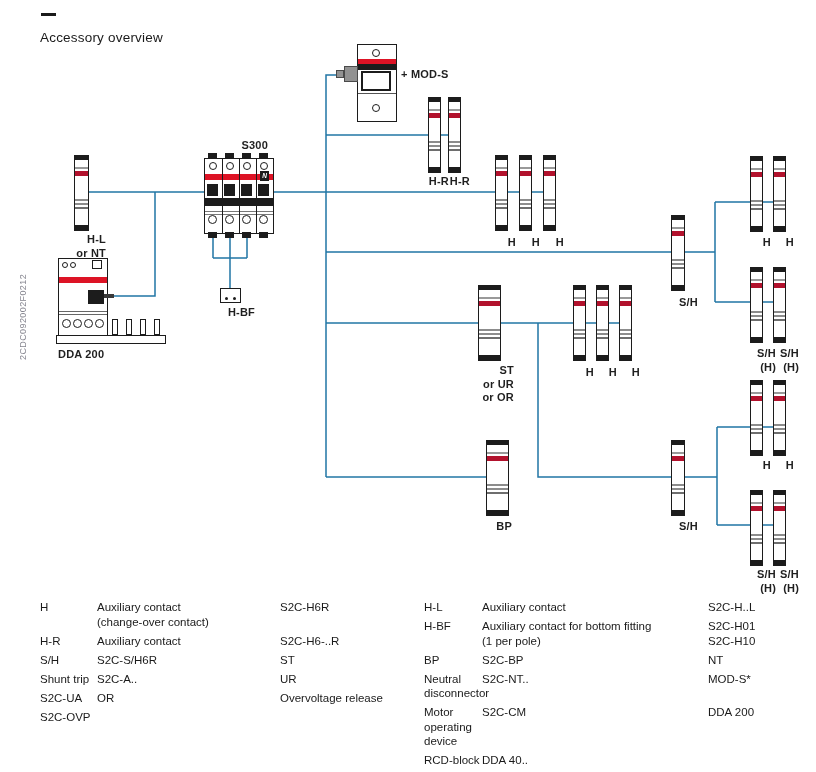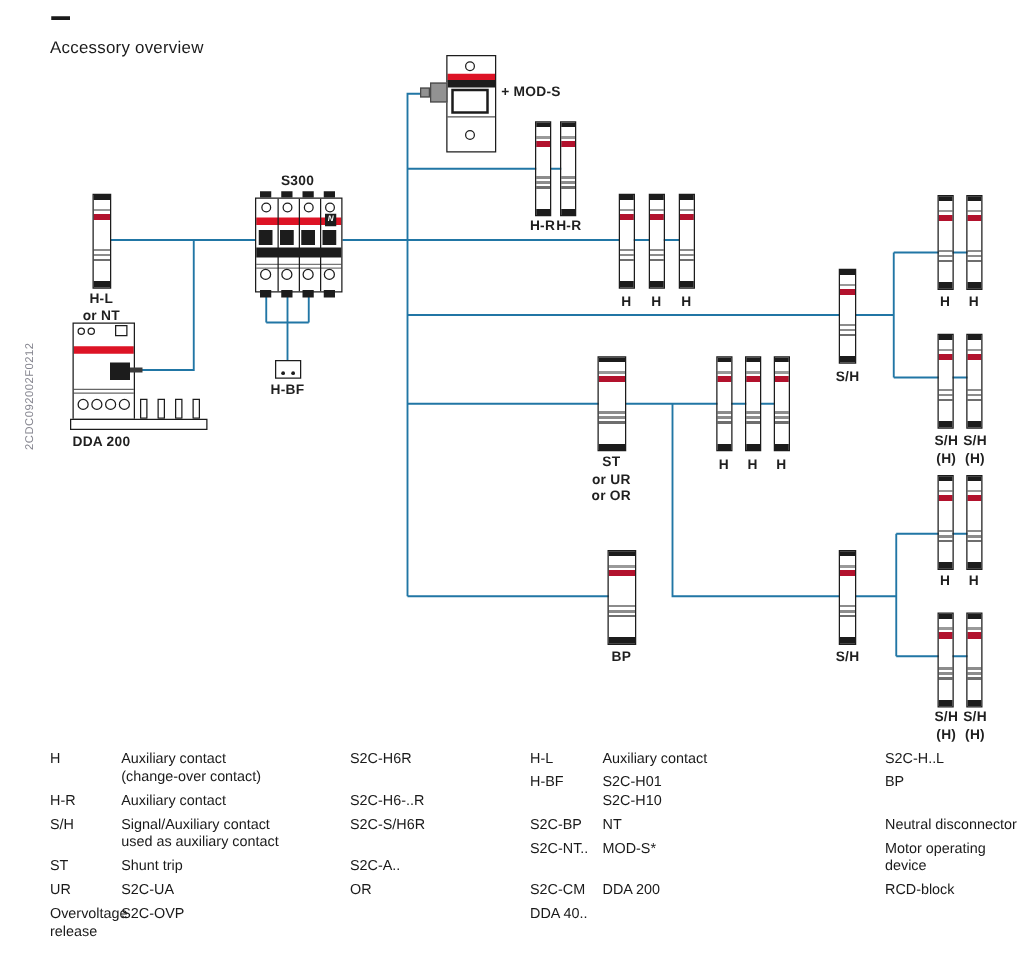--- a/index.html
+++ b/index.html
@@ -65,21 +65,21 @@
       linear-gradient(var(--s300red,#dd1325),var(--s300red,#dd1325)) 0 18px/100% 6px no-repeat,#fff;}
   .dda .c{width:6px;height:6px;border:1px solid #1c1c1c;border-radius:50%;background:#fff;}
   .dda .bc{width:9px;height:9px;border:1.5px solid #1c1c1c;border-radius:50%;background:#fff;}
   .dda .sq{left:33px;top:1px;width:10px;height:9px;border:1px solid #1c1c1c;background:#fff;}
   .dda .conn{left:29px;top:31px;width:16px;height:14px;background:#1c1c1c;}
   .dda .pinout{left:48px;top:38px;width:10px;height:4px;background:#3a3a3a;}
   .dda .plate{left:0;top:79px;width:110px;height:9px;border:1.5px solid #1c1c1c;background:#fff;}
   .dda .bpin{top:63px;width:6px;height:16px;border:1.5px solid #1c1c1c;background:#fff;}
   
   .dlbl{position:absolute;font-size:11px;font-weight:bold;line-height:13.5px;letter-spacing:.2px;
-        color:#1f1f1f;text-align:center;white-space:pre-line;}
+        color:#1f1f1f;text-align:right;white-space:pre-line;}
   .dlbl.left{text-align:left;}
   
   .legend{position:absolute;display:grid;row-gap:4.5px;font-size:11.5px;line-height:14.5px;color:#1a1a1a;}
   .legend div{white-space:pre-line;}
   .legend-left{left:40px;top:600px;grid-template-columns:57px 183px auto;}
   .legend-right{left:424px;top:600px;grid-template-columns:58px 226px auto;}
   .footnote{position:absolute;left:424px;top:727px;font-size:11.5px;line-height:14.5px;white-space:pre-line;color:#1a1a1a;}
 </style>
 </head>
 <body>
@@ -217,38 +217,38 @@
 
   <div class="legend legend-left">
     <div>H</div>
       <div>Auxiliary contact
 (change-over contact)</div>
       <div>S2C-H6R</div>
     <div>H-R</div>
       <div>Auxiliary contact</div>
       <div>S2C-H6-..R</div>
     <div>S/H</div>
-      <div>Signal/Auxiliary contact
-used as auxiliary contact</div>
       <div>S2C-S/H6R</div>
     <div>ST</div>
       <div>Shunt trip</div>
       <div>S2C-A..</div>
     <div>UR</div>
       <div>S2C-UA</div>
     <div>OR</div>
       <div>Overvoltage release</div>
       <div>S2C-OVP</div>
   </div>
 
   <div class="legend legend-right">
     <div>H-L</div>
       <div>Auxiliary contact</div>
       <div>S2C-H..L</div>
     <div>H-BF</div>
+      <div>Auxiliary contact for bottom fitting
+(1 per pole)</div>
       <div>S2C-H01
 S2C-H10</div>
     <div>BP</div>
       <div>S2C-BP</div>
     <div>NT</div>
       <div>Neutral disconnector</div>
       <div>S2C-NT..</div>
     <div>MOD-S*</div>
       <div>Motor operating device</div>
       <div>S2C-CM</div>

